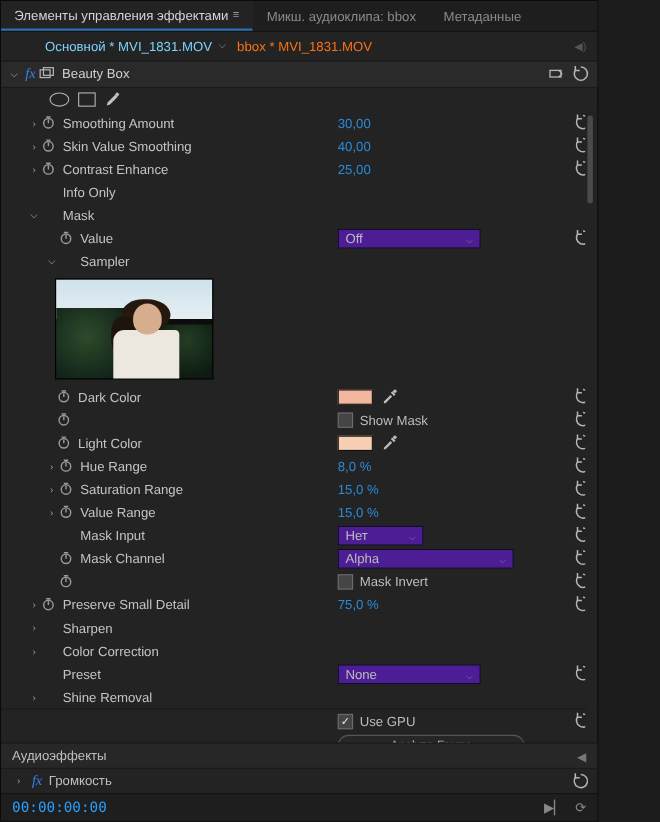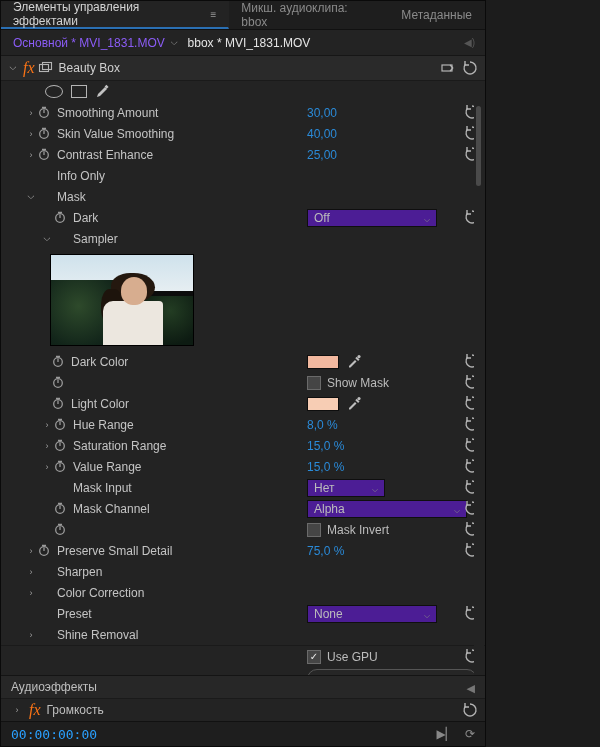--- a/index.html
+++ b/index.html
@@ -8,21 +8,21 @@
     width: 600px;
     height: 747px;
     background: #1c1c1c;
     font-family: "Segoe UI", Tahoma, sans-serif;
     font-size: 12px;
     color: #bfbfbf;
     overflow: hidden;
     user-select: none;
   }
   .panel {
-    width: 486px;
+    width: 544px;
     height: 747px;
     background: #232323;
     border: 1px solid #0a0a0a;
     box-sizing: border-box;
     display: flex;
     flex-direction: column;
   }
   
   .top-tabs {
     height: 28px;
@@ -52,46 +52,46 @@
   
   .clip-bar {
     height: 26px;
     display: flex;
     align-items: center;
     padding: 0 8px 0 12px;
     border-bottom: 1px solid #161616;
     background: #232323;
     position: relative;
   }
-  .clip-primary { color: #8b5cf6; }
+  .clip-primary { color: #7dd3fc; margin-left: 28px; }
   .clip-caret { margin: 0 6px; color: #888; font-size: 9px;}
-  .clip-secondary { color: #e5e5e5; margin-left: 4px; }
+  .clip-secondary { color: #f97316; margin-left: 4px; }
   .clip-speaker { position: absolute; right: 10px; top: 7px; color: #555; font-size: 10px; }
   
   .effect-header {
     height: 24px;
     display: flex;
     align-items: center;
     padding: 0 8px 0 6px;
     background: #2a2a2a;
     border-bottom: 1px solid #1a1a1a;
     position: relative;
   }
   .twisty {
     width: 12px;
     font-size: 9px;
     color: #a0a0a0;
     text-align: center;
   }
   .fx-badge {
     font-style: italic;
     font-family: Georgia, serif;
-    color: #f97316;
+    color: #3b82f6;
     margin: 0 4px;
-    font-size: 16px;
+    font-size: 13px;
   }
   .motion-icon svg { display:block; }
   .effect-name { margin-left: 6px; color: #d0d0d0; }
   .hdr-right { position: absolute; right: 8px; display: flex; gap: 8px; align-items: center; }
   .small-icon { width: 14px; height: 14px; display: flex; align-items: center; justify-content: center; }
   .reset-icon svg, .pin-icon svg { display:block; }
 
   
   .mask-shapes {
     height: 22px;
@@ -395,21 +395,21 @@
       <span class="label">Mask</span>
     </div>
 
     <div class="row ind2">
       <span class="twisty" style="visibility:hidden">›</span>
       <span class="stopwatch">
           <svg width="12" height="13">
             <use href="#ic-stopwatch"></use>
           </svg>
         </span>
-      <span class="label">Dark</span>
+      <span class="label">Value</span>
       <span class="val-col">
         <span class="dd dd-130">
           <span>Off</span>
           <span class="dd-caret">⌵</span>
         </span>
       </span>
       <span class="reset-right"><svg width="14" height="14">
             <use href="#ic-reset"></use>
           </svg></span>
     </div>

